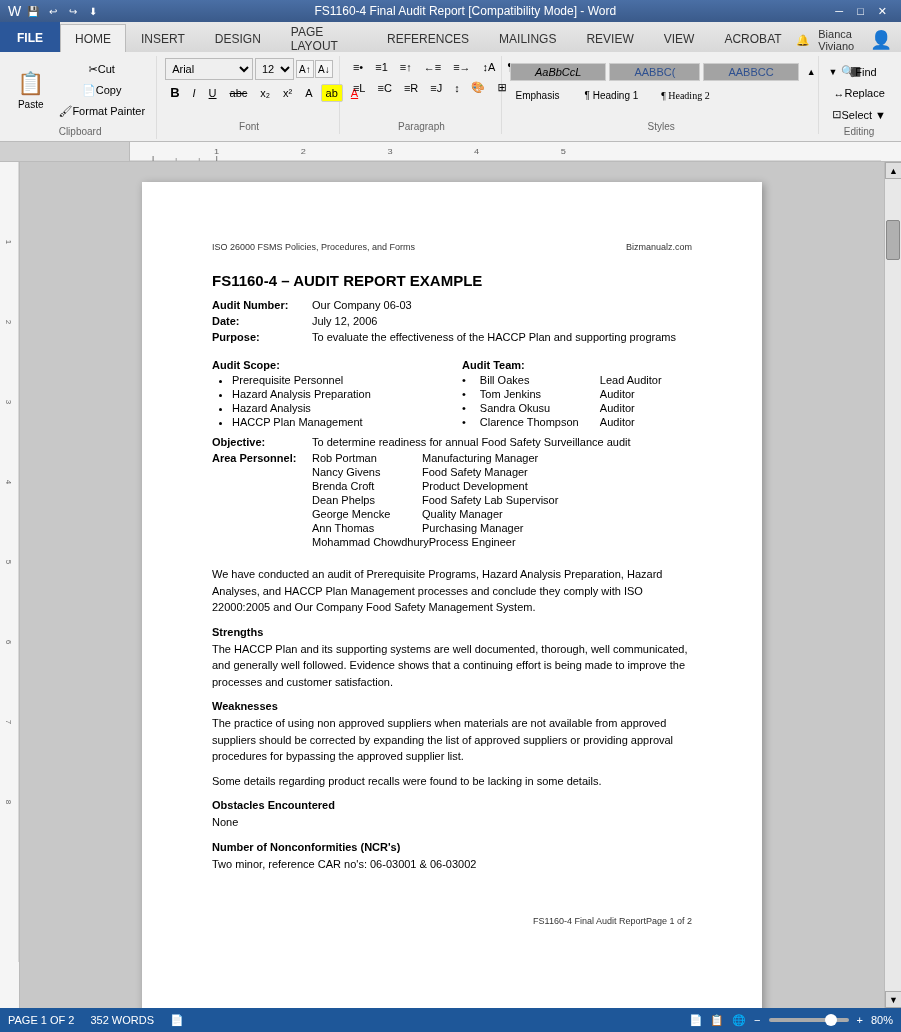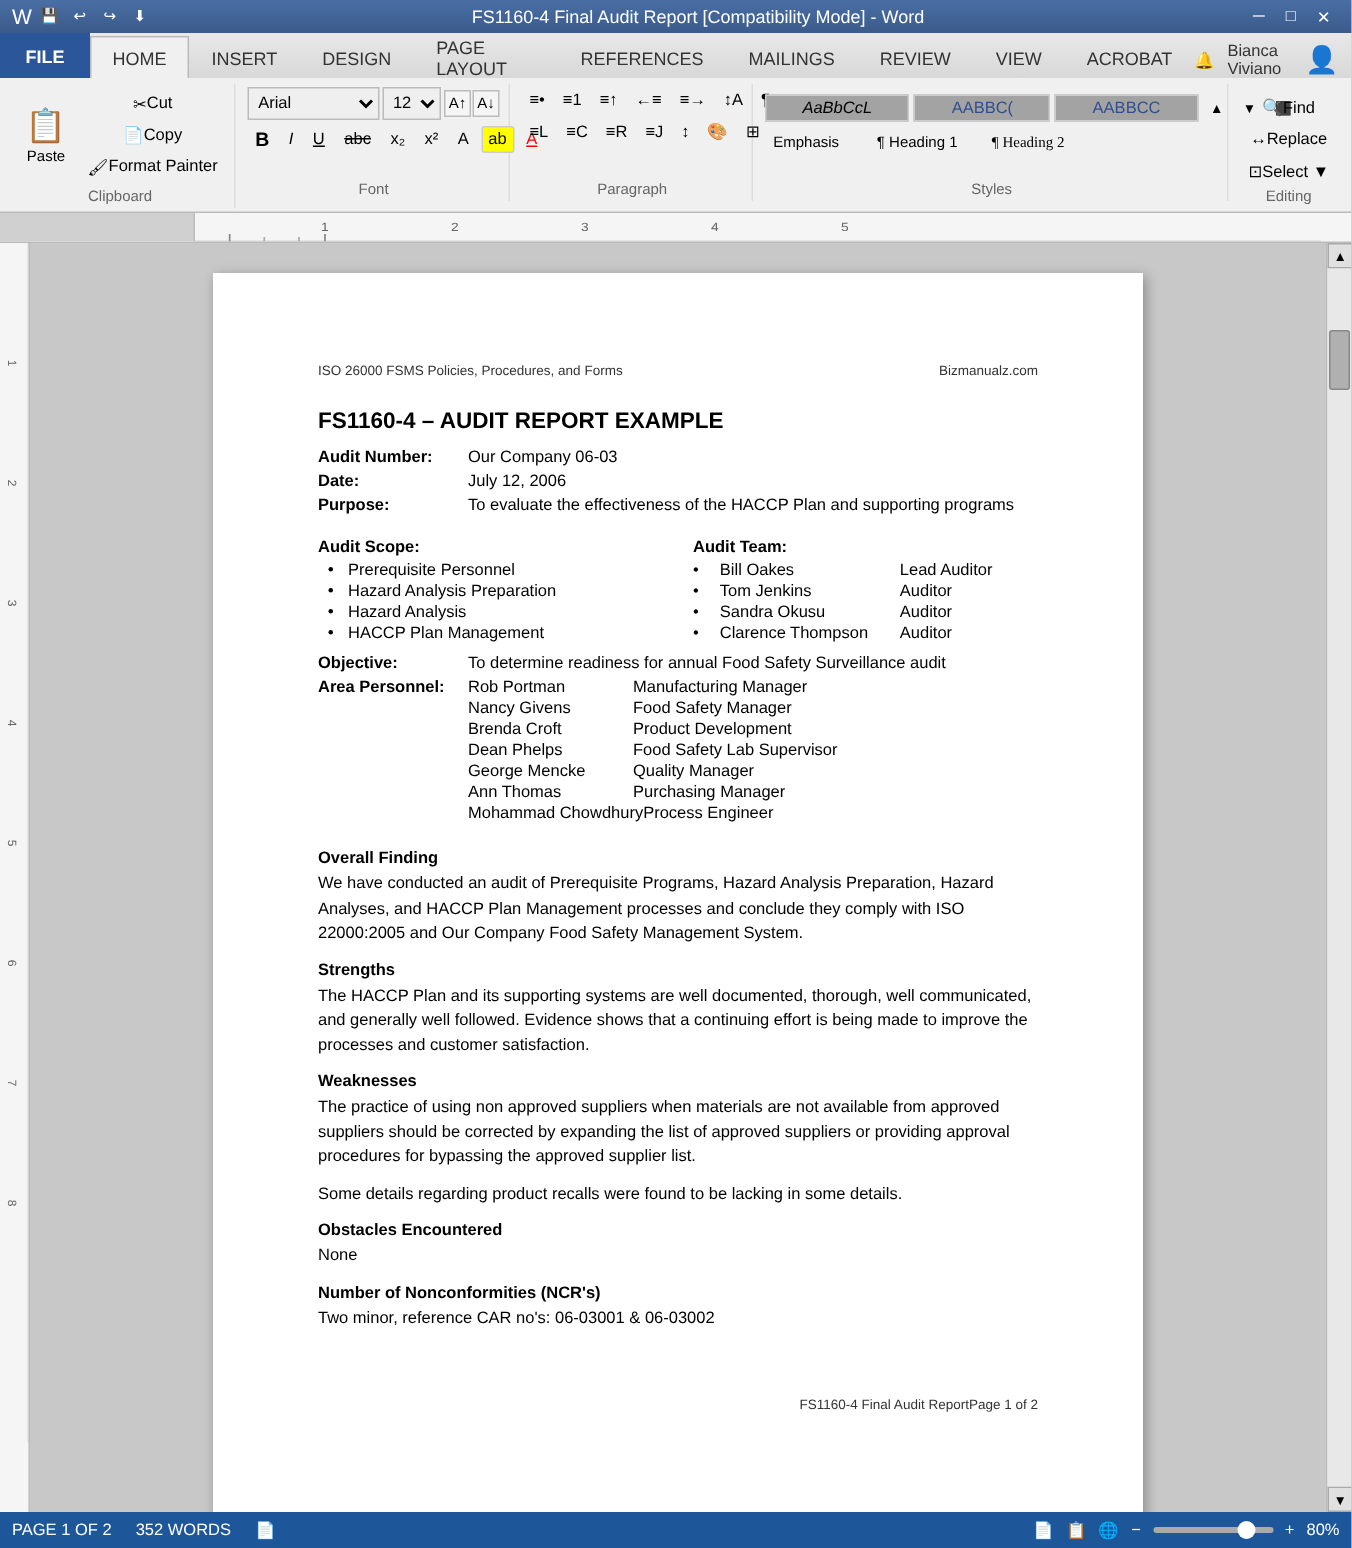--- a/index.html
+++ b/index.html
@@ -370,21 +370,20 @@
               </div>
               <div class="personnel-row">
                 <span class="p-name">Mohammad Chowdhury</span>
                 <span class="p-role">Process Engineer</span>
               </div>
             </div>
         </div>
       </div>
 
       <div style="margin-top:10px;">
-        <div class="section-title">Overall Finding</div>
         <p class="doc-para">We have conducted an audit of Prerequisite Programs, Hazard Analysis Preparation, Hazard Analyses, and HACCP Plan Management processes and conclude they comply with ISO 22000:2005 and Our Company Food Safety Management System.</p>
       </div>
 
       <div>
         <div class="section-title">Strengths</div>
         <p class="doc-para">The HACCP Plan and its supporting systems are well documented, thorough, well communicated, and generally well followed. Evidence shows that a continuing effort is being made to improve the processes and customer satisfaction.</p>
       </div>
 
       <div>
         <div class="section-title">Weaknesses</div>

